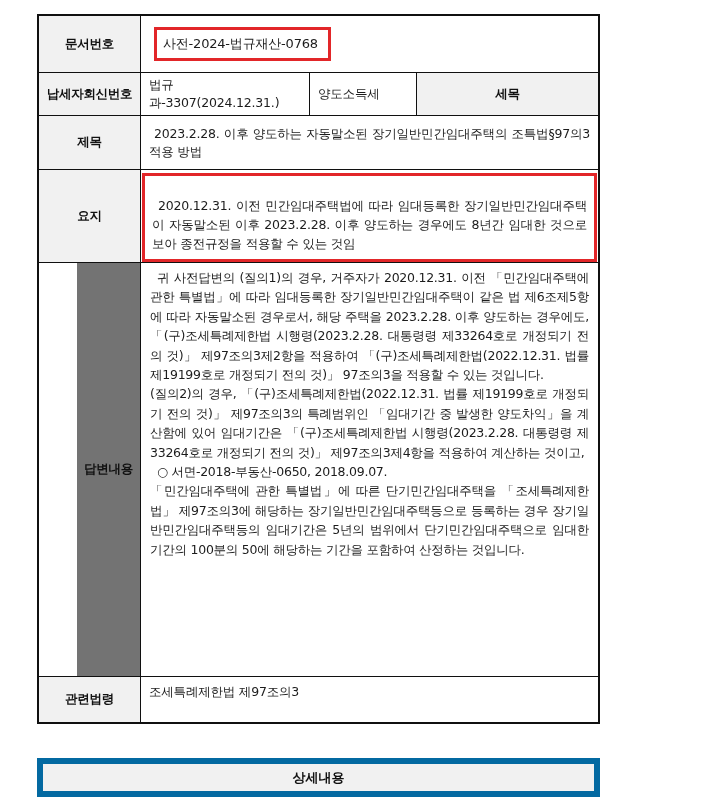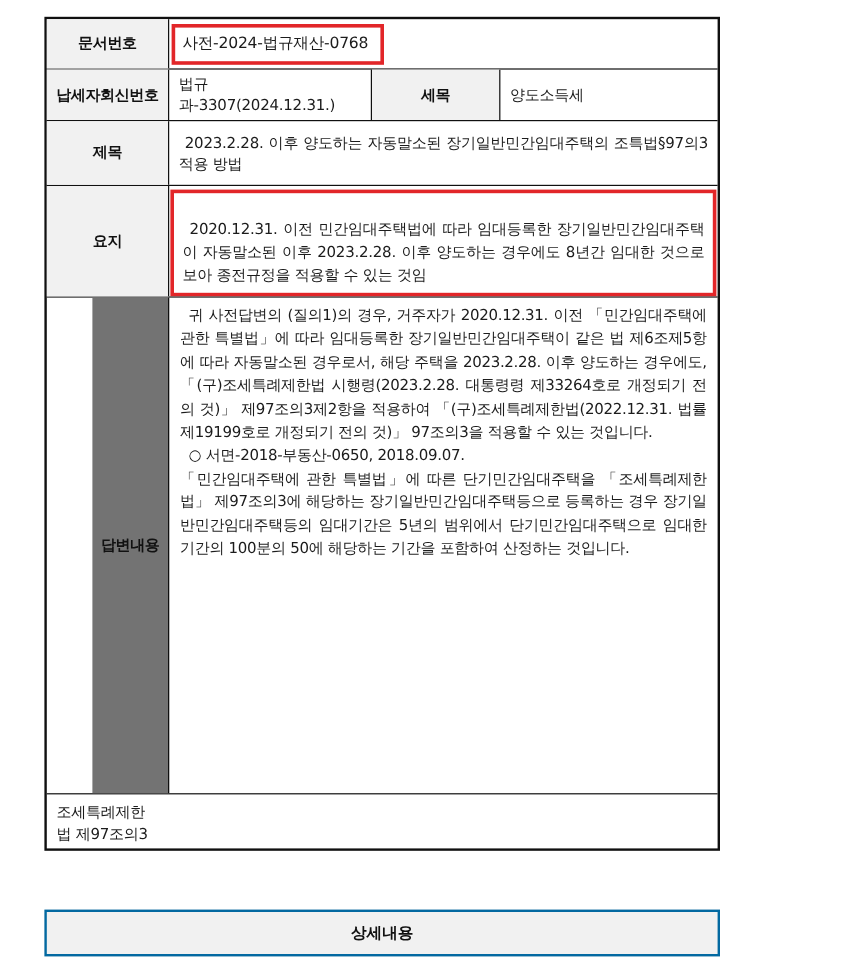--- a/index.html
+++ b/index.html
@@ -38,21 +38,21 @@
     color: #111;
   }
   .value-cell {
     font-size: 12.5px;
     display: flex; align-items: center;
     padding: 3px 8px;
     line-height: 18px;
     letter-spacing: -0.2px;
   }
   .value-cell.top-align { align-items: flex-start; padding-top: 6px; }
-  .value-cell.no-pad { padding: 0; }
+  .value-cell.no-pad { padding: 11px; }
   .justify { text-align: justify; }
   .red-box {
     display: inline-block;
     border: 3px solid #e22629;
     padding: 5px 10px 5px 6px;
     margin-left: 2px;
     font-size: 13px;
     letter-spacing: -0.2px;
   }
   .summary-cell { padding: 3px 1px 0 1px; display: block; }
@@ -73,21 +73,21 @@
     line-height: 19.4px;
     letter-spacing: -0.25px;
   }
   .answer-cell p { text-align: justify; }
   .answer-cell p.indent { text-indent: 7px; }
   .title-text { text-indent: 5px; }
   .detail-bar {
     position: absolute;
     left: 37px; top: 758px;
     width: 563px; height: 39px;
-    border: 2px solid #0369a1;
+    border: 6px solid #0369a1;
     background: #f1f1f1;
     display: flex; align-items: center; justify-content: center;
     font-weight: bold;
     font-size: 13px;
     color: #111;
   }
 </style>
 </head>
 <body>
 
@@ -96,22 +96,22 @@
   <div class="row row-doc">
     <div class="cell label-cell" style="background: rgb(241, 241, 241);">문서번호</div>
     <div class="cell value-cell no-pad">
       <span class="red-box" style="border-color: rgb(226, 38, 41);"><span>사전-2024-법규재산-0768</span></span>
     </div>
   </div>
 
   <div class="row row-meta">
     <div class="cell label-cell" style="background: rgb(241, 241, 241);">납세자회신번호</div>
     <div class="cell value-cell">법규과-3307(2024.12.31.)</div>
+    <div class="cell value-cell">양도소득세</div>
     <div class="cell label-cell" style="background: rgb(241, 241, 241);">세목</div>
-    <div class="cell value-cell">양도소득세</div>
   </div>
 
 
   <div class="row row-title">
     <div class="cell label-cell" style="background: rgb(241, 241, 241);">제목</div>
     <div class="cell value-cell justify">
       <span class="title-text">2023.2.28. 이후 양도하는 자동말소된 장기일반민간임대주택의 조특법§97의3 적용 방법</span>
     </div>
   </div>
 
@@ -119,26 +119,28 @@
     <div class="cell label-cell" style="background: rgb(241, 241, 241);">요지</div>
     <div class="cell value-cell summary-cell">
       <div class="red-box-summary" style="border-color: rgb(226, 38, 41);"><span>2020.12.31. 이전 민간임대주택법에 따라 임대등록한 장기일반민간임대주택이 자동말소된 이후 2023.2.28. 이후 양도하는 경우에도 8년간 임대한 것으로 보아 종전규정을 적용할 수 있는 것임</span></div>
     </div>
   </div>
 
   <div class="row row-answer">
     <div class="cell label-cell" style="background: #737373; margin-left: 38px;">답변내용</div>
     <div class="cell value-cell answer-cell">
       <p class="indent">귀 사전답변의 (질의1)의 경우, 거주자가 2020.12.31. 이전 「민간임대주택에 관한 특별법」에 따라 임대등록한 장기일반민간임대주택이 같은 법 제6조제5항에 따라 자동말소된 경우로서, 해당 주택을 2023.2.28. 이후 양도하는 경우에도, 「(구)조세특례제한법 시행령(2023.2.28. 대통령령 제33264호로 개정되기 전의 것)」 제97조의3제2항을 적용하여 「(구)조세특례제한법(2022.12.31. 법률 제19199호로 개정되기 전의 것)」 97조의3을 적용할 수 있는 것입니다.</p>
+      <p>(질의2)의 경우, 「(구)조세특례제한법(2022.12.31. 법률 제19199호로 개정되기 전의 것)」 제97조의3의 특례범위인 「임대기간 중 발생한 양도차익」을 계산함에 있어 임대기간은 「(구)조세특례제한법 시행령(2023.2.28. 대통령령 제33264호로 개정되기 전의 것)」 제97조의3제4항을 적용하여 계산하는 것이고,</p>
       <p class="indent">○ 서면-2018-부동산-0650, 2018.09.07.</p>
       <p>「민간임대주택에 관한 특별법」에 따른 단기민간임대주택을 「조세특례제한법」 제97조의3에 해당하는 장기일반민간임대주택등으로 등록하는 경우 장기일반민간임대주택등의 임대기간은 5년의 범위에서 단기민간임대주택으로 임대한 기간의 100분의 50에 해당하는 기간을 포함하여 산정하는 것입니다.</p>
     </div>
   </div>
 
   <div class="row row-laws">
+    <div class="cell label-cell" style="background: rgb(241, 241, 241);">관련법령</div>
     <div class="cell value-cell top-align">조세특례제한법 제97조의3</div>
   </div>
 
 </div>
 
 <div class="detail-bar" style="background: rgb(241, 241, 241);">
   <span>상세내용</span>
 </div>
 
 </body></html>

